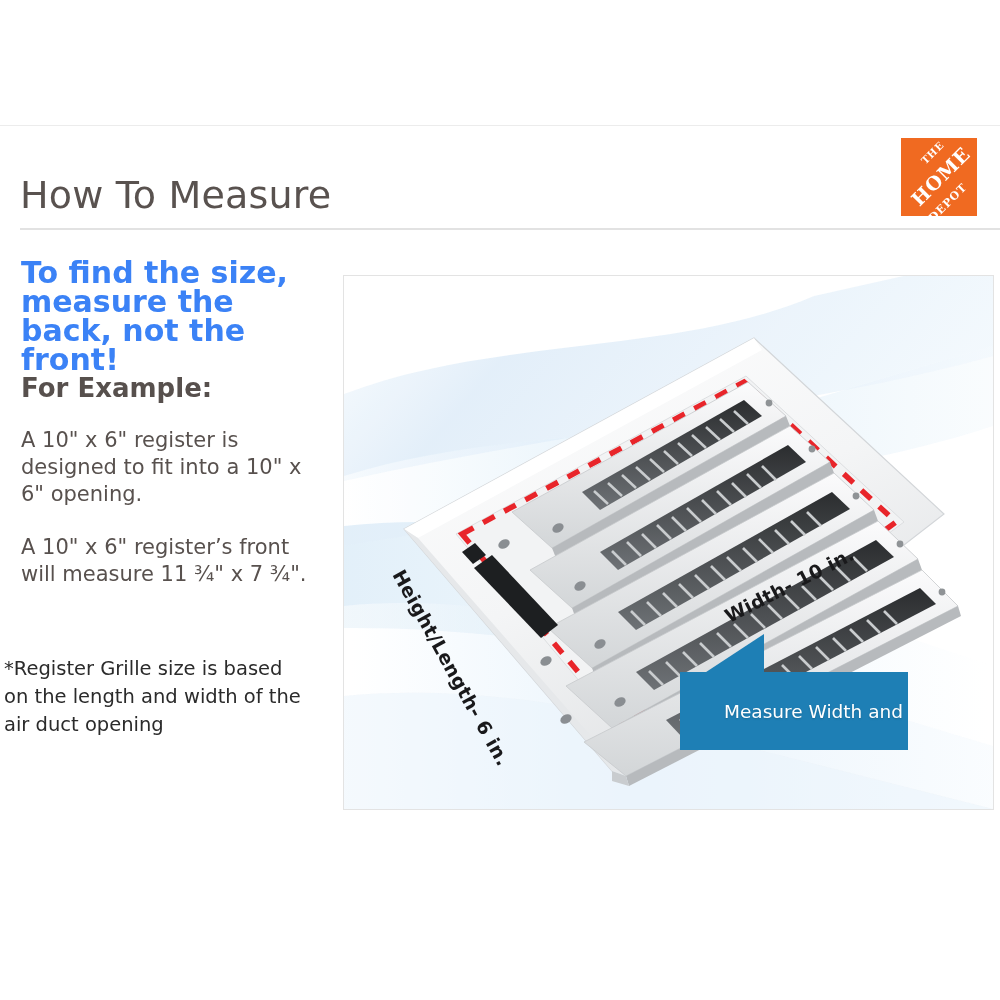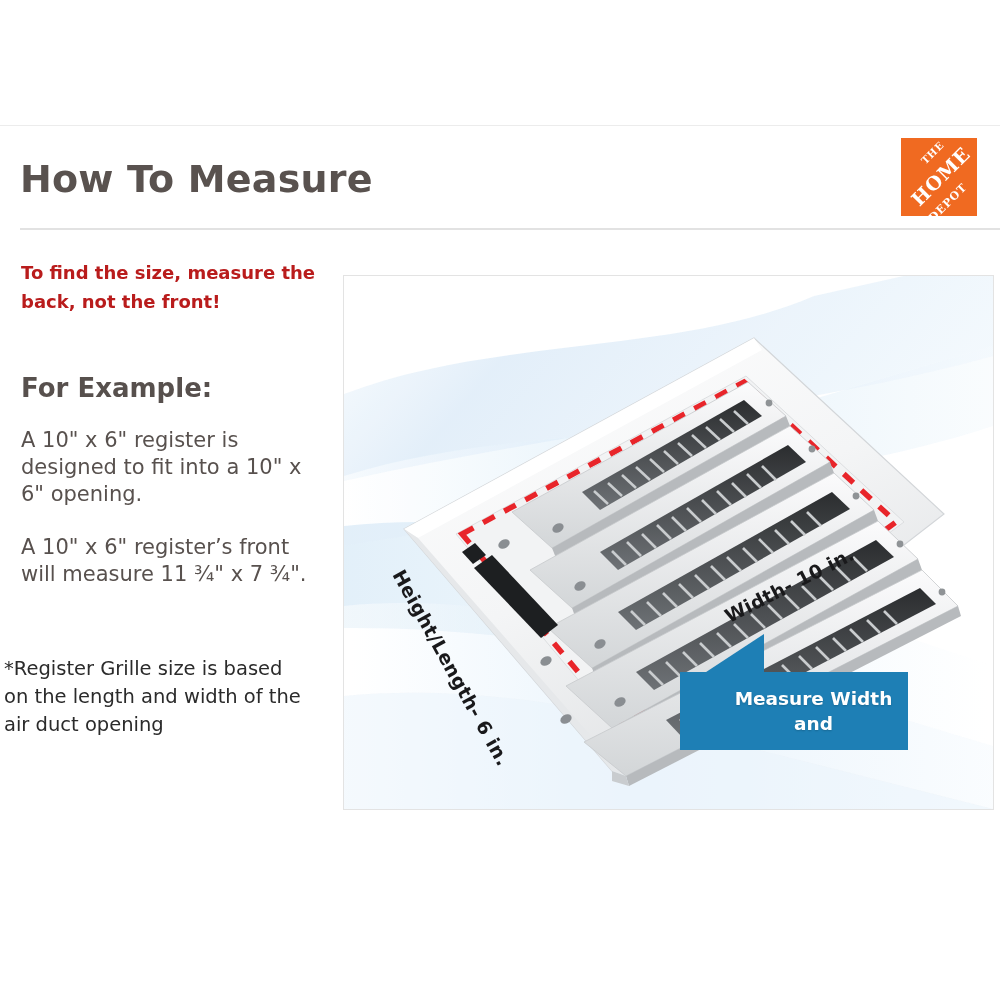--- a/index.html
+++ b/index.html
@@ -29,23 +29,23 @@
     top: 125px;
     width: 1000px;
     height: 1px;
     background: #ececec;
   }
 
   
   .page-title {
     position: absolute;
     left: 20px;
-    top: 157px;
+    top: 173px;
     font-size: 38px;
-    font-weight: 700;
+    font-weight: 400;
     color: #59524f;
     letter-spacing: 0.2px;
     white-space: nowrap;
   }
 
   .title-rule {
     position: absolute;
     left: 20px;
     top: 228px;
     width: 980px;
@@ -119,24 +119,24 @@
     text-align: center;
     white-space: nowrap;
   }
 
   
   .lead {
     position: absolute;
     left: 21px;
     top: 258px;
     width: 310px;
-    font-size: 18px;
+    font-size: 30px;
     font-weight: 700;
     line-height: 29px;
-    color: #b91c1c;
+    color: #3b82f6;
   }
 
   .example-head {
     position: absolute;
     left: 21px;
     top: 373px;
     font-size: 26px;
     font-weight: 700;
     color: #57504d;
   }
@@ -191,21 +191,21 @@
   }
   .callout .callout-text {
     position: absolute;
     inset: 0;
     display: flex;
     flex-direction: column;
     align-items: center;
     justify-content: center;
     color: #ffffff;
     font-size: 18.5px;
-    font-weight: 700;
+    font-weight: 400;
     line-height: 25px;
     text-align: center;
     text-shadow: 0 1px 2px rgba(0,0,0,.18);
     margin-left: 39px;
   }
   .callout-tail {
     position: absolute;
     left: 700px;
     top: 634px;
     width: 64px;

